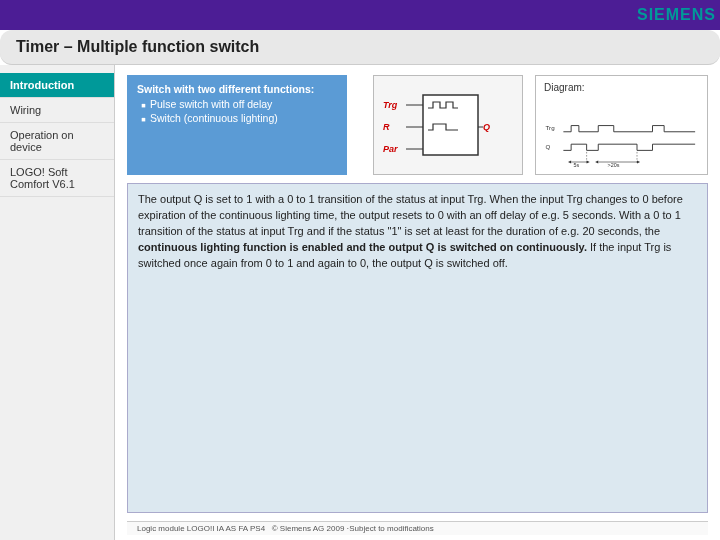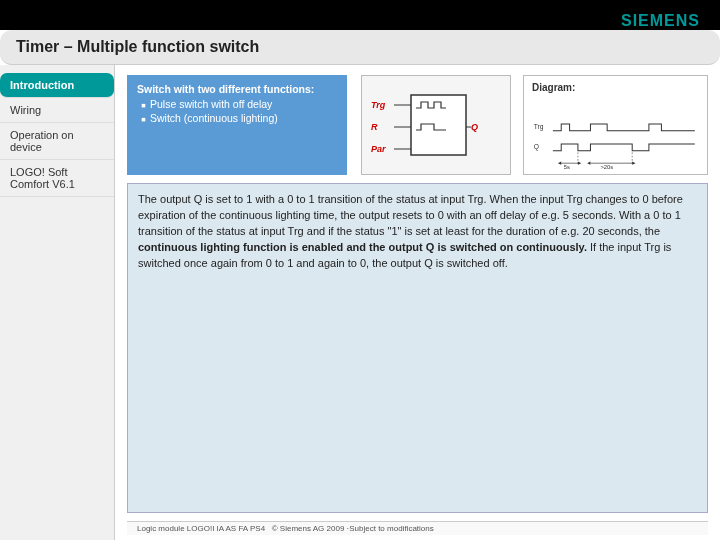--- a/index.html
+++ b/index.html
@@ -7,26 +7,26 @@
       width: 720px;
       height: 540px;
       font-family: Arial, sans-serif;
       background: #fff;
       overflow: hidden;
       position: relative;
     }
 
     
     .top-bar {
-      background: #000000;
+      background: #4c1d95;
       height: 30px;
       display: flex;
-      align-items: flex-end;
+      align-items: center;
       justify-content: flex-end;
-      padding-right: 20px;
+      padding-right: 4px;
       border-bottom: none;
     }
     .siemens-logo {
       color: #009999;
       font-size: 16px;
       font-weight: bold;
       letter-spacing: 1px;
     }
 
     
@@ -59,37 +59,36 @@
       padding: 6px 10px;
       font-size: 11px;
       color: #333;
       cursor: pointer;
       border-bottom: 1px solid #ddd;
     }
     .sidebar-item.active {
       background: #009999;
       color: #fff;
       font-weight: bold;
-      border-radius: 7px;
     }
 
     
     .content {
       flex: 1;
       padding: 10px 12px;
       display: flex;
       flex-direction: column;
       gap: 8px;
       overflow: hidden;
     }
 
     
     .top-row {
       display: flex;
-      gap: 14px;
+      gap: 26px;
     }
 
     
     .info-box {
       background: #5b9bd5;
       color: #fff;
       font-size: 10.5px;
       padding: 8px 10px;
       width: 220px;
       flex-shrink: 0;
@@ -136,21 +135,21 @@
       border: 1px solid #bbb;
       flex: 1;
       height: 100px;
       padding: 6px 8px;
       background: #fff;
       font-size: 9px;
       color: #333;
       position: relative;
     }
     .timing-diagram-box .diagram-title {
-      font-weight: bold;
+      font-weight: normal;
       font-size: 10px;
       margin-bottom: 16px;
     }
 
     
     .description-box {
       background: #dce8f0;
       border: 1px solid #aac;
       padding: 8px 10px;
       font-size: 9.5px;

